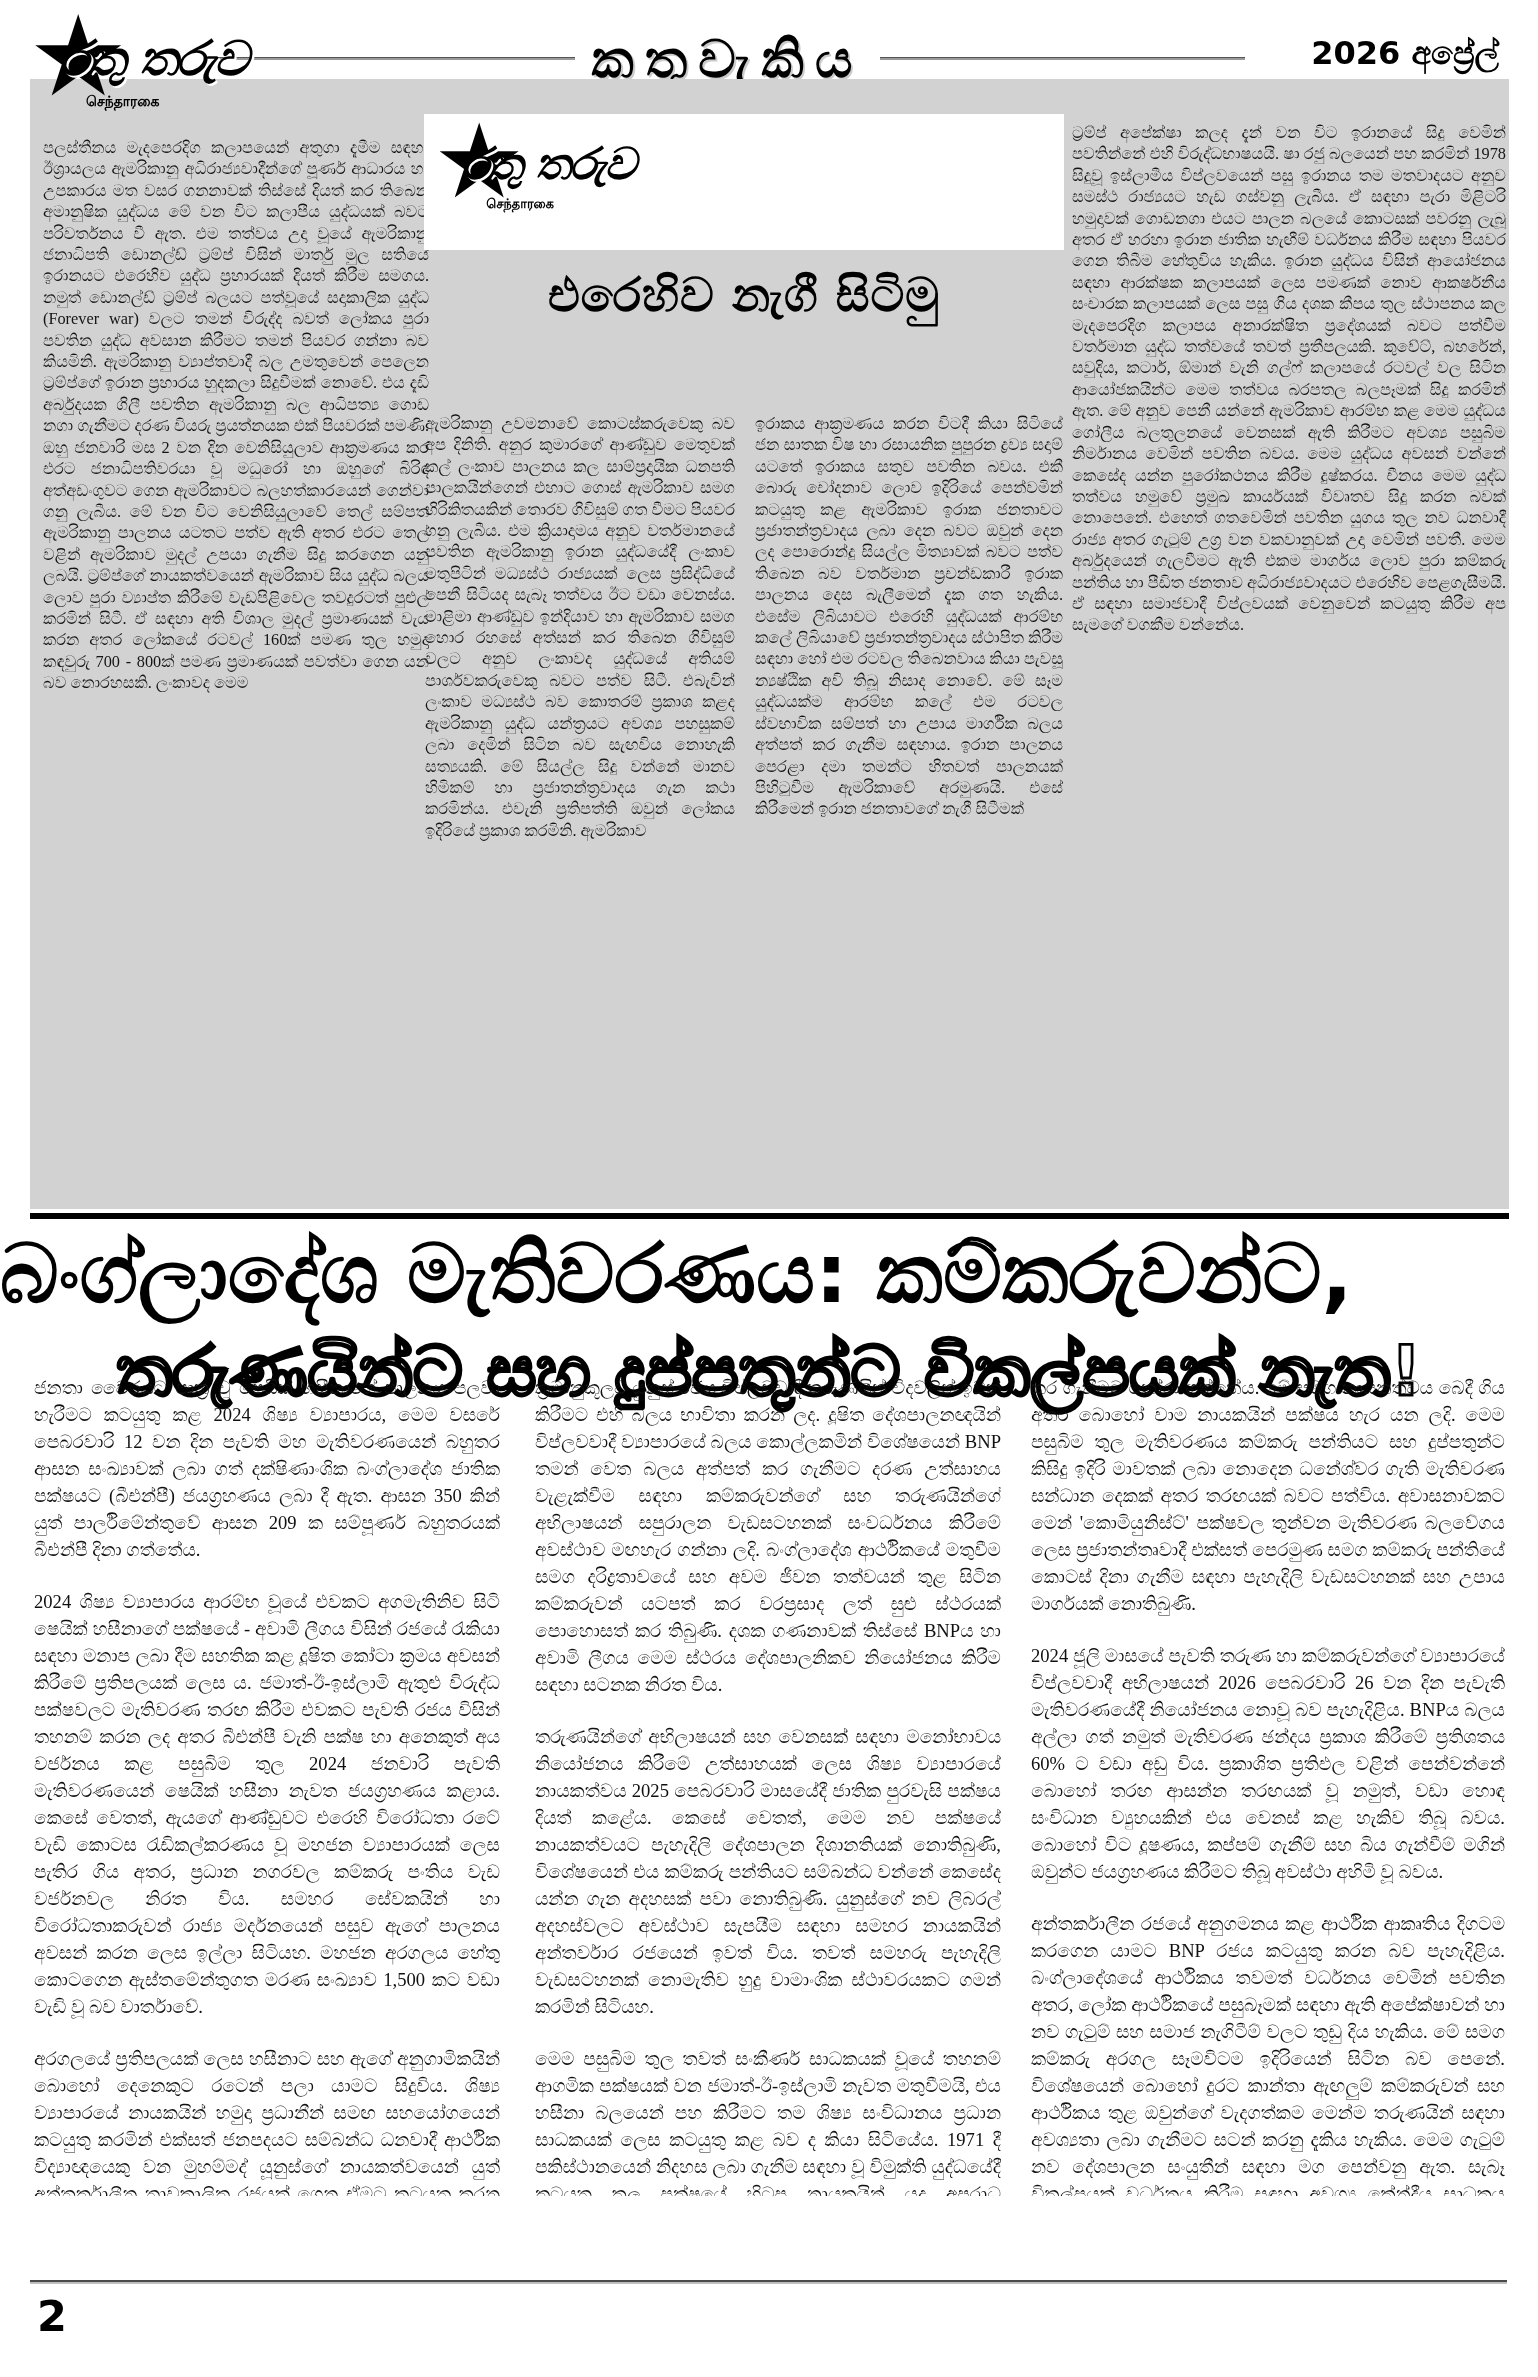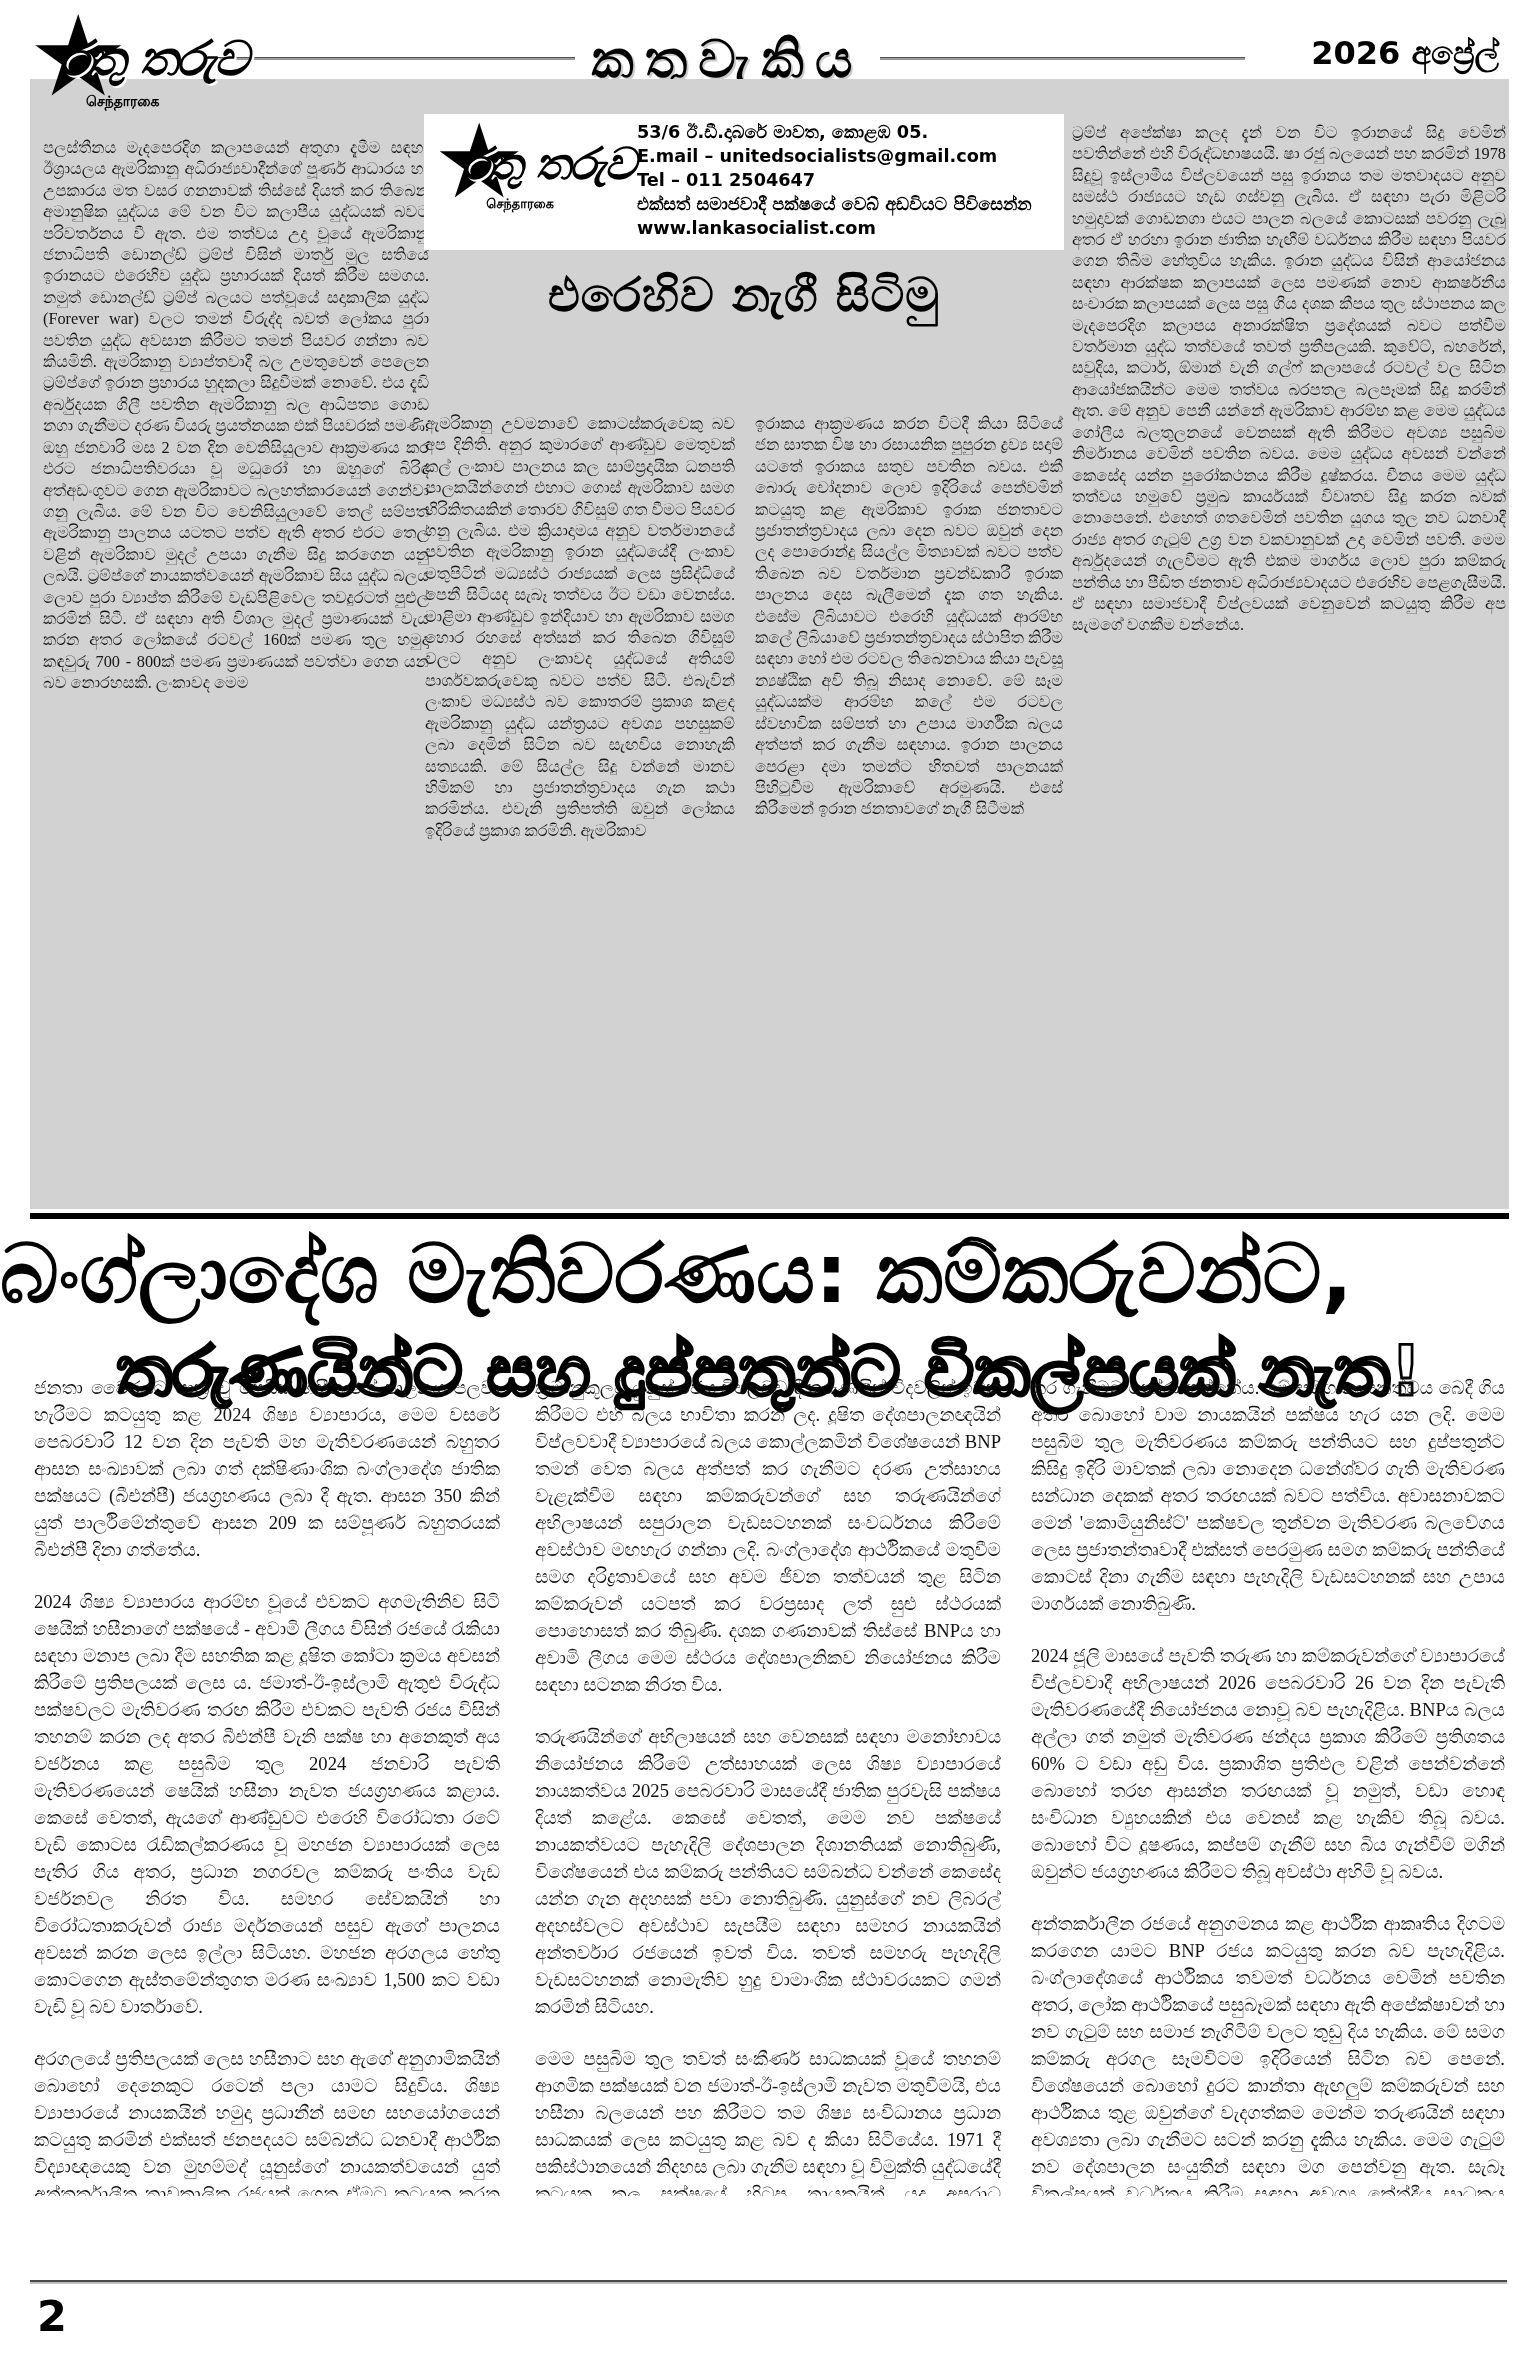--- a/index.html
+++ b/index.html
@@ -123,27 +123,20 @@
     <div class="edcol" id="ed-col-left">
         <p>පලස්තීනය මැදපෙරදිග කලාපයෙන් අතුගා දැමීම සඳහා ඊශ්‍රායලය ඇමරිකානු අධිරාජ්‍යවාදීන්ගේ පූර්ණ ආධාරය හා උපකාරය මත වසර ගනනාවක් තිස්සේ දියත් කර තිබෙන අමානුෂික යුද්ධය මේ වන විට කලාපීය යුද්ධයක් බවට පරිවර්තනය වී ඇත. එම තත්වය උදා වූයේ ඇමරිකානු ජනාධිපති ඩොනල්ඩ් ට්‍රම්ප් විසින් මාර්තු මුල සතියේ ඉරානයට එරෙහිව යුද්ධ ප්‍රහාරයක් දියත් කිරීම සමගය. නමුත් ඩොනල්ඩ් ට්‍රම්ප් බලයට පත්වූයේ සදාකාලික යුද්ධ (Forever war) වලට තමන් විරුද්ද බවත් ලෝකය පුරා පවතින යුද්ධ අවසාන කිරීමට තමන් පියවර ගන්නා බව කියමිනි. ඇමරිකානු ව්‍යාප්තවාදී බල උමතුවෙන් පෙලෙන ට්‍රම්ප්ගේ ඉරාන ප්‍රහාරය හුදකලා සිදුවීමක් නොවේ. එය දැඩි අර්බුදයක ගිලී පවතින ඇමරිකානු බල ආධිපත්‍ය ගොඩ නගා ගැනීමට දරණ වියරු ප්‍රයත්නයක එක් පියවරක් පමණි. ඔහු ජනවාරි මස 2 වන දින වෙනිසියුලාව ආක්‍රමණය කර එරට ජනාධිපතිවරයා වූ මධුරෝ හා ඔහුගේ බිරිඳ අත්අඩංගුවට ගෙන ඇමරිකාවට බලහත්කාරයෙන් ගෙන්වා ගනු ලැබීය. මේ වන විට වෙනිසියුලාවේ තෙල් සම්පත ඇමරිකානු පාලනය යටතට පත්ව ඇති අතර එරට තෙල් වළින් ඇමරිකාව මුදල් උපයා ගැනීම සිදු කරගෙන යනු ලබයි. ට්‍රම්ප්ගේ නායකත්වයෙන් ඇමරිකාව සිය යුද්ධ බලය ලොව පුරා ව්‍යාප්ත කිරීමේ වැඩපිළිවෙල තවදුරටත් පුළුල් කරමින් සිටී. ඒ සඳහා අති විශාල මුදල් ප්‍රමාණයක් වැය කරන අතර ලෝකයේ රටවල් 160ක් පමණ තුල හමුදා කඳවුරු 700 - 800ක් පමණ ප්‍රමාණයක් පවත්වා ගෙන යන බව නොරහසකි. ලංකාවද මෙම</p>
       </div>
 
     <div id="contact-box">
       <div class="logo" id="logo-contact">
         <span class="star">★</span>
         <span class="scripttext">රතු තරුව</span>
         <span class="sub">செந்தாரகை</span>
       </div>
-      <div id="contact-lines">
-        <div class="cl">53/6 ඊ.ඩී.දාබරේ මාවත, කොළඹ 05.</div>
-        <div class="cl">E.mail – unitedsocialists@gmail.com</div>
-        <div class="cl">Tel – 011 2504647</div>
-        <div class="cl">එක්සත් සමාජවාදී පක්ෂයේ වෙබ් අඩවියට පිවිසෙන්න</div>
-        <div class="cl">www.lankasocialist.com</div>
-      </div>
     </div>
 
     <div id="ed-headline">
       <div class="hl2">එරෙහිව නැගී සිටිමු</div>
     </div>
 
     <div class="edcol" id="ed-col-midleft">
         <p>ඇමරිකානු උවමනාවේ කොටස්කරුවෙකු බව අප දිනිති. අනුර කුමාරගේ ආණ්ඩුව මෙතුවක් කල් ලංකාව පාලනය කල සාම්ප්‍රදායික ධනපති පාලකයින්ගෙන් එහාට ගොස් ඇමරිකාව සමග හිරිකිතයකින් තොරව ගිවිසුම් ගත වීමට පියවර ගනු ලැබීය. එම ක්‍රියාදාමය අනුව වර්තමානයේ පවතින ඇමරිකානු ඉරාන යුද්ධයේදී ලංකාව මතුපිටින් මධ්‍යස්ථ රාජ්‍යයක් ලෙස ප්‍රසිද්ධියේ පෙනී සිටියද සැබෑ තත්වය ඊට වඩා වෙනස්ය. මාළිමා ආණ්ඩුව ඉන්දියාව හා ඇමරිකාව සමග හොර රහසේ අත්සන් කර තිබෙන ගිවිසුම් වලට අනුව ලංකාවද යුද්ධයේ අතියම් පාර්ශවකරුවෙකු බවට පත්ව සිටී. එබැවින් ලංකාව මධ්‍යස්ථ බව කොතරම් ප්‍රකාශ කළද ඇමරිකානු යුද්ධ යන්ත්‍රයට අවශ්‍ය පහසුකම් ලබා දෙමින් සිටින බව සැඟවිය නොහැකි සත්‍යයකි. මේ සියල්ල සිදු වන්නේ මානව හිමිකම් හා ප්‍රජාතන්ත්‍රවාදය ගැන කථා කරමින්ය. එවැනි ප්‍රතිපත්ති ඔවුන් ලෝකය ඉදිරියේ ප්‍රකාශ කරමිනි. ඇමරිකාව</p>
       </div>
     <div class="edcol" id="ed-col-midright">

